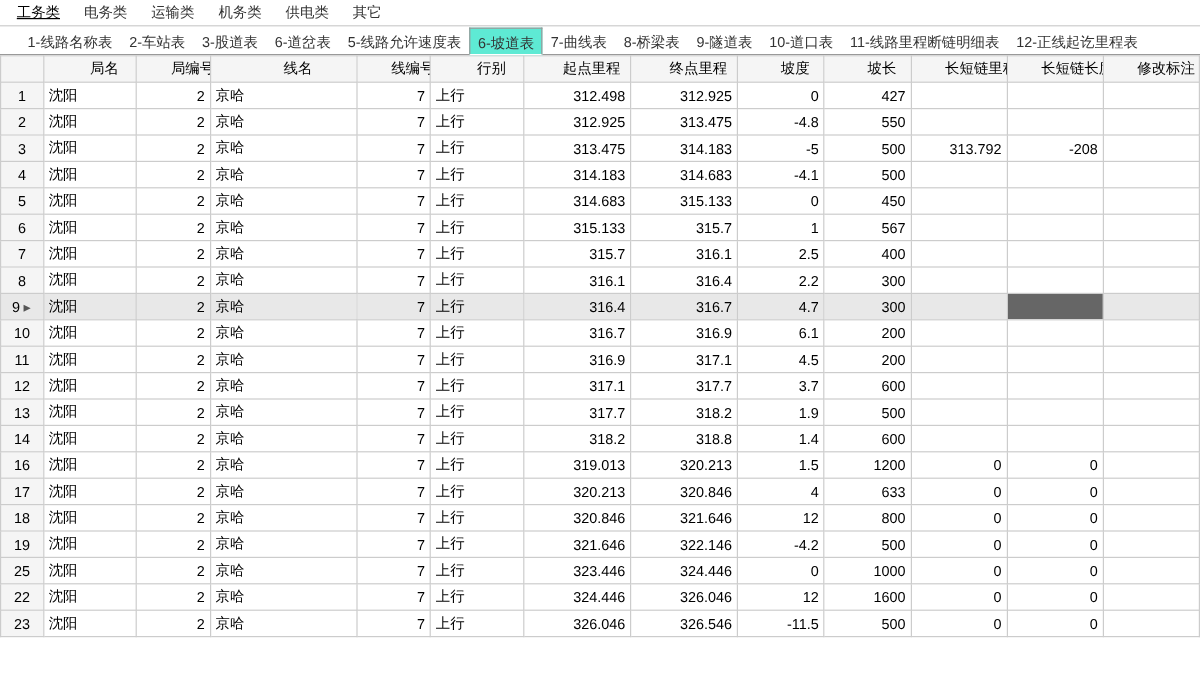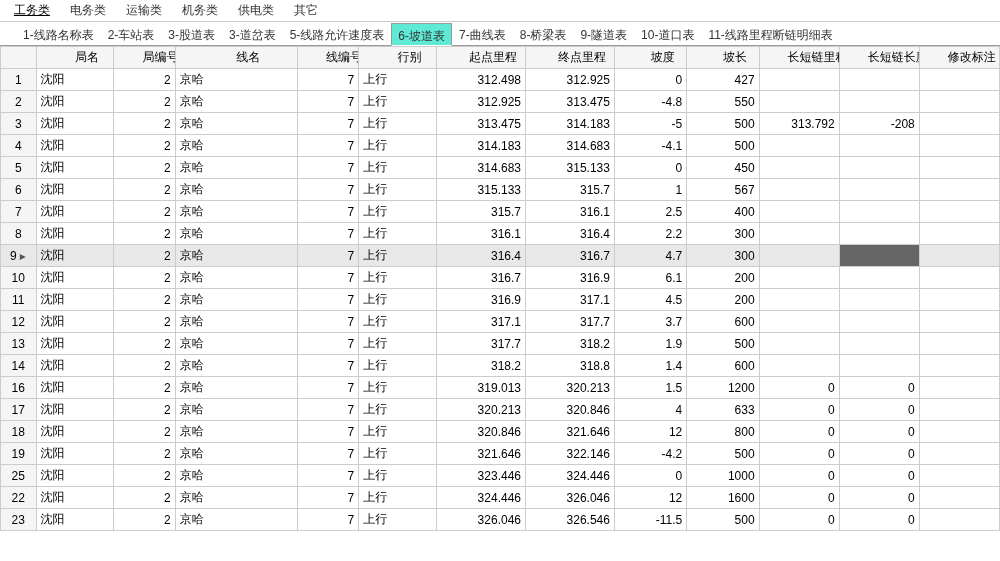--- a/index.html
+++ b/index.html
@@ -94,28 +94,29 @@
     <div class="top-tab">电务类</div>
     <div class="top-tab">运输类</div>
     <div class="top-tab">机务类</div>
     <div class="top-tab">供电类</div>
     <div class="top-tab">其它</div>
   </div>
 <div class="sub-tabs" id="subTabs">
     <div class="sub-tab">1-线路名称表</div>
     <div class="sub-tab">2-车站表</div>
     <div class="sub-tab">3-股道表</div>
-    <div class="sub-tab">3-道岔表</div>
+    <div class="sub-tab">6-道岔表</div>
     <div class="sub-tab">5-线路允许速度表</div>
     <div class="sub-tab active">6-坡道表</div>
     <div class="sub-tab">7-曲线表</div>
     <div class="sub-tab">8-桥梁表</div>
     <div class="sub-tab">9-隧道表</div>
     <div class="sub-tab">10-道口表</div>
     <div class="sub-tab">11-线路里程断链明细表</div>
+    <div class="sub-tab">12-正线起讫里程表</div>
   </div>
 <div class="grid-wrap">
   <table>
     <colgroup id="colgroup">
         <col style="width: 32px;">
         <col style="width: 70px;">
         <col style="width: 55px;">
         <col style="width: 110px;">
         <col style="width: 55px;">
         <col style="width: 70px;">

